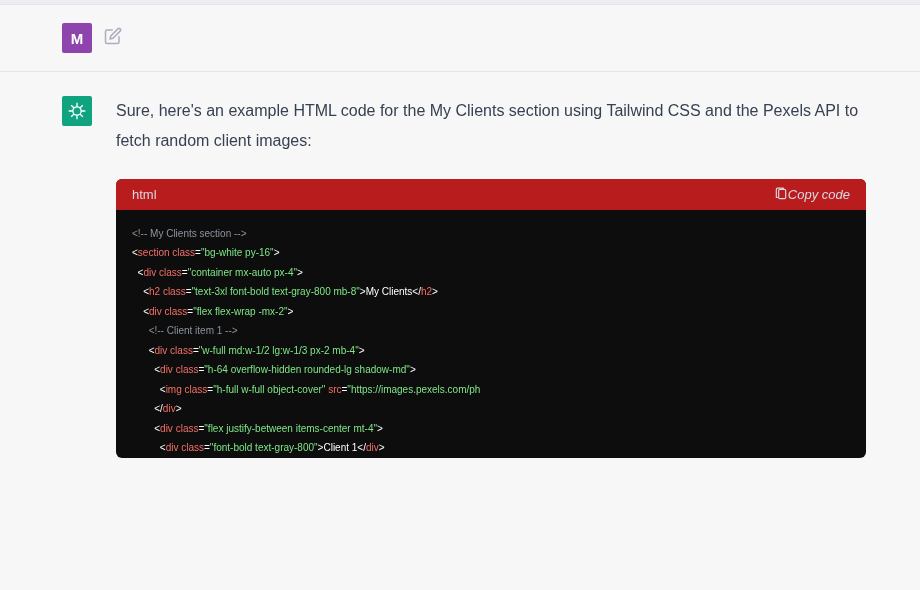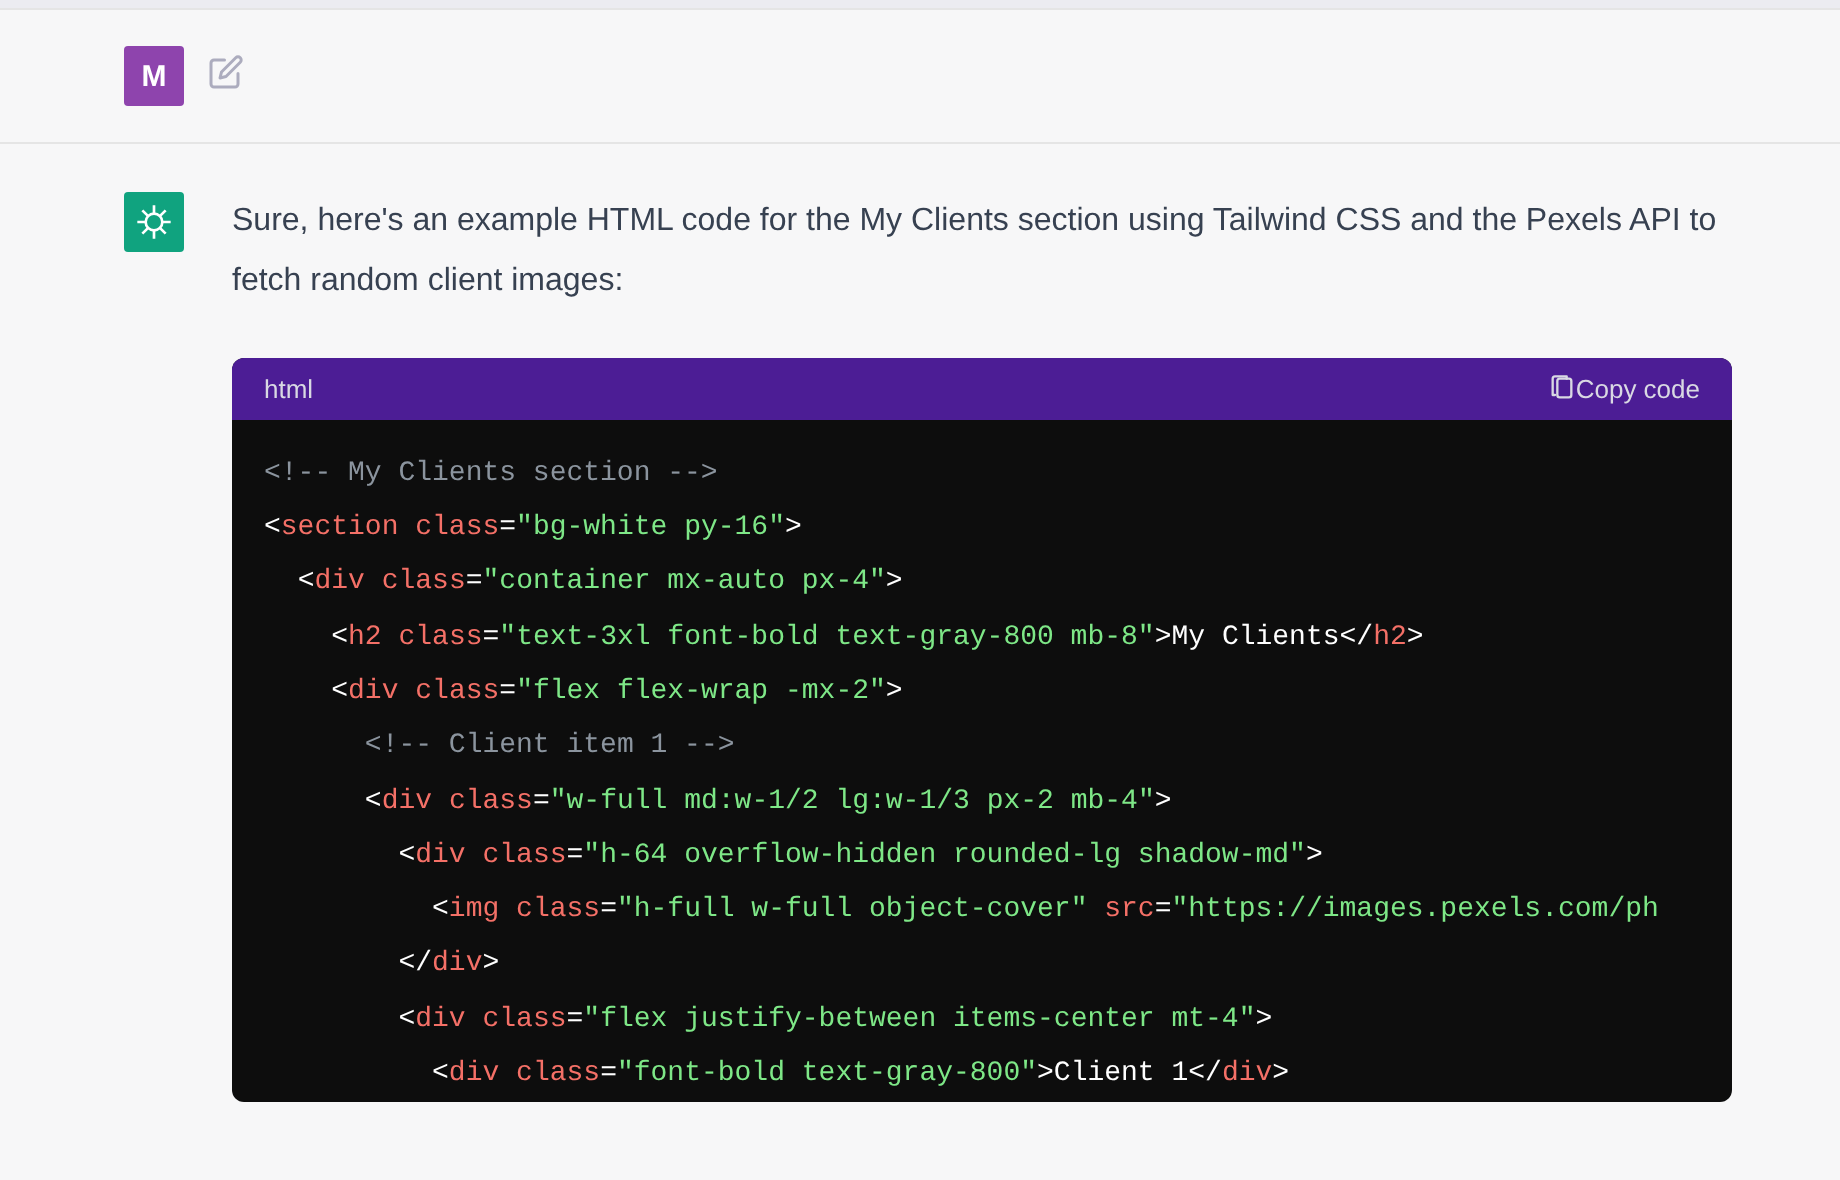--- a/index.html
+++ b/index.html
@@ -84,35 +84,36 @@
   .code-block {
     background: #0d0d0d;
     border-radius: 6px;
     overflow: hidden;
     width: 100%;
   }
   .code-header {
     display: flex;
     justify-content: space-between;
     align-items: center;
-    background: #4c1d95;
+    background: #b91c1c;
     color: #d9d9e3;
     font-size: 13px;
     padding: 8px 16px;
     font-family: "Segoe UI", Arial, sans-serif;
   }
   .copy-wrap {
     display: flex;
     align-items: center;
     gap: 0;
     cursor: pointer;
+    font-style: italic;
   }
   .code-body {
-    font-family: Liberation Mono, monospace;
-    font-size: 14px;
+    font-family: Liberation Sans, sans-serif;
+    font-size: 10px;
     line-height: 1.95;
     white-space: pre;
     padding: 14px 16px 0 16px;
     color: #ffffff;
     overflow: hidden;
   }
   .c-gray { color: #8b949e; }
   .c-white { color: #ffffff; }
   .c-redtag { color: #f47067; }
   .c-attr { color: #f47067; }

